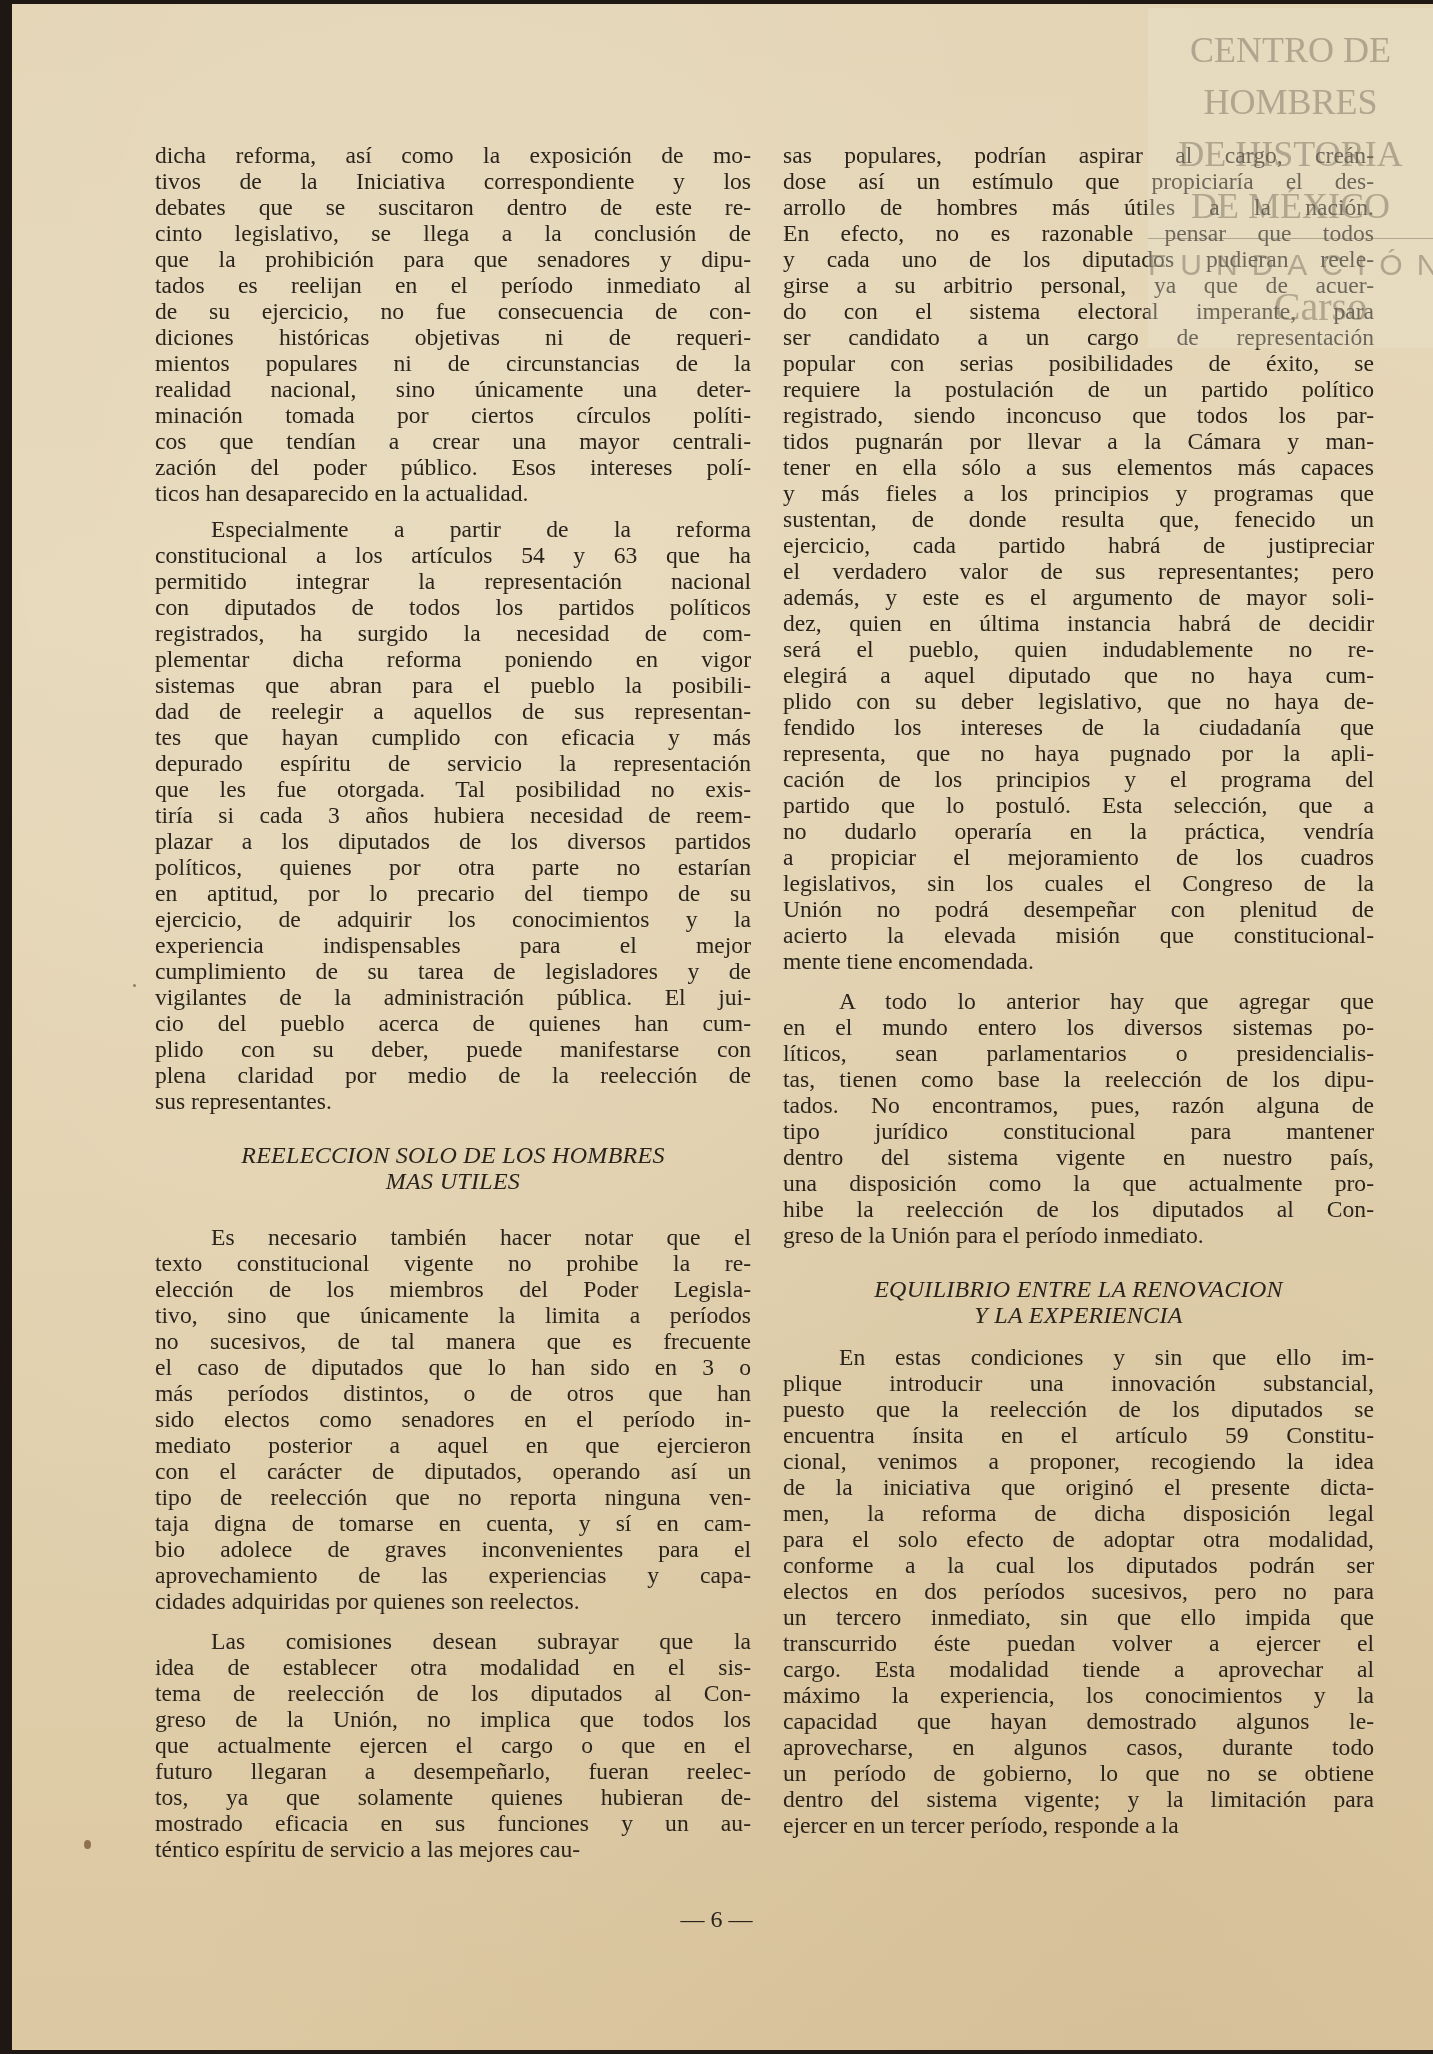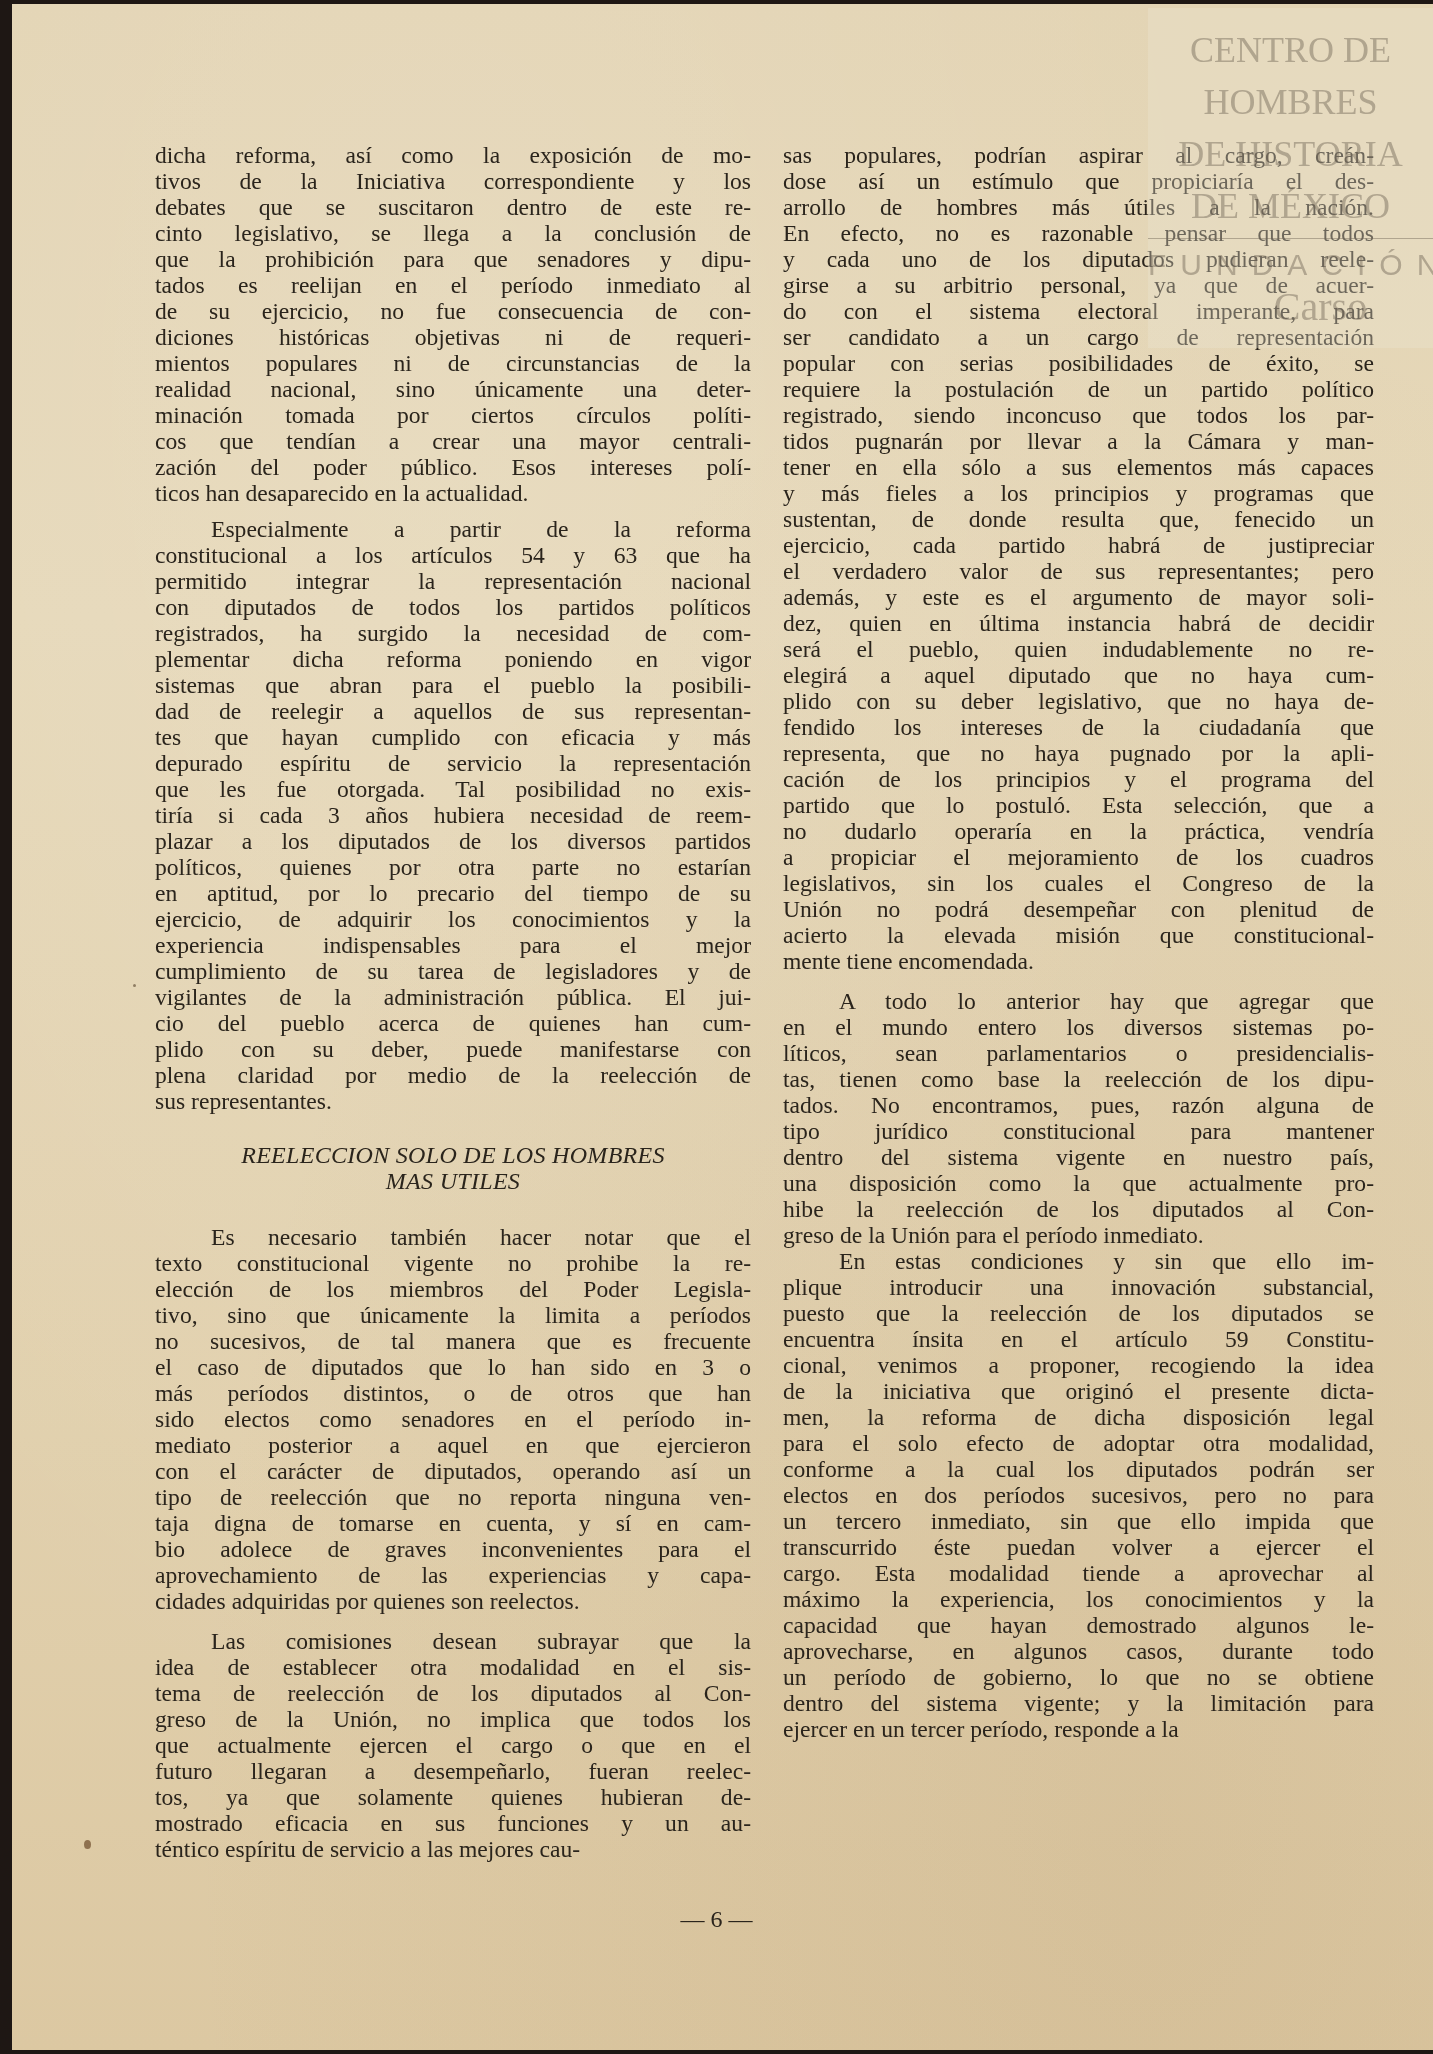--- a/index.html
+++ b/index.html
@@ -264,20 +264,24 @@
         <span class="line">en el mundo entero los diversos sistemas po-</span>
         <span class="line">líticos, sean parlamentarios o presidencialis-</span>
         <span class="line">tas, tienen como base la reelección de los dipu-</span>
         <span class="line">tados. No encontramos, pues, razón alguna de</span>
         <span class="line">tipo jurídico constitucional para mantener</span>
         <span class="line">dentro del sistema vigente en nuestro país,</span>
         <span class="line">una disposición como la que actualmente pro-</span>
         <span class="line">hibe la reelección de los diputados al Con-</span>
         <span class="line last">greso de la Unión para el período inmediato.</span>
       </p>
+    <div class="heading heading-right">
+      <div>EQUILIBRIO ENTRE LA RENOVACION</div>
+      <div>Y LA EXPERIENCIA</div>
+    </div>
     <p id="rp3">
         <span class="line first-indent">En estas condiciones y sin que ello im-</span>
         <span class="line">plique introducir una innovación substancial,</span>
         <span class="line">puesto que la reelección de los diputados se</span>
         <span class="line">encuentra ínsita en el artículo 59 Constitu-</span>
         <span class="line">cional, venimos a proponer, recogiendo la idea</span>
         <span class="line">de la iniciativa que originó el presente dicta-</span>
         <span class="line">men, la reforma de dicha disposición legal</span>
         <span class="line">para el solo efecto de adoptar otra modalidad,</span>
         <span class="line">conforme a la cual los diputados podrán ser</span>

